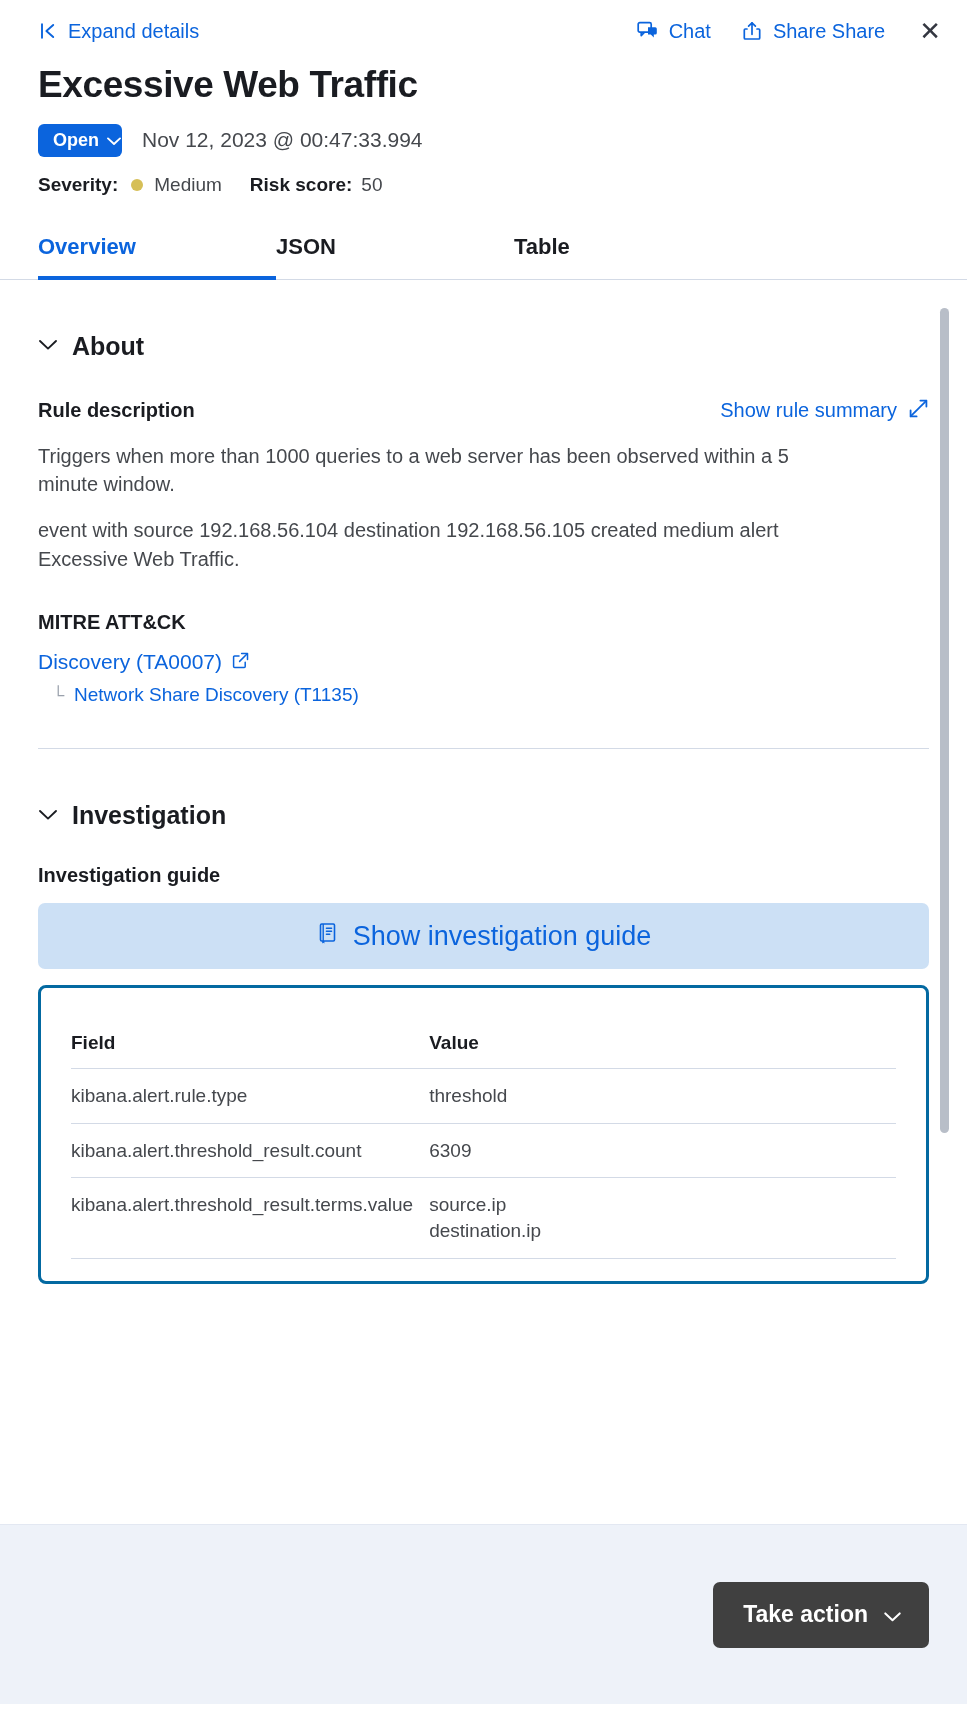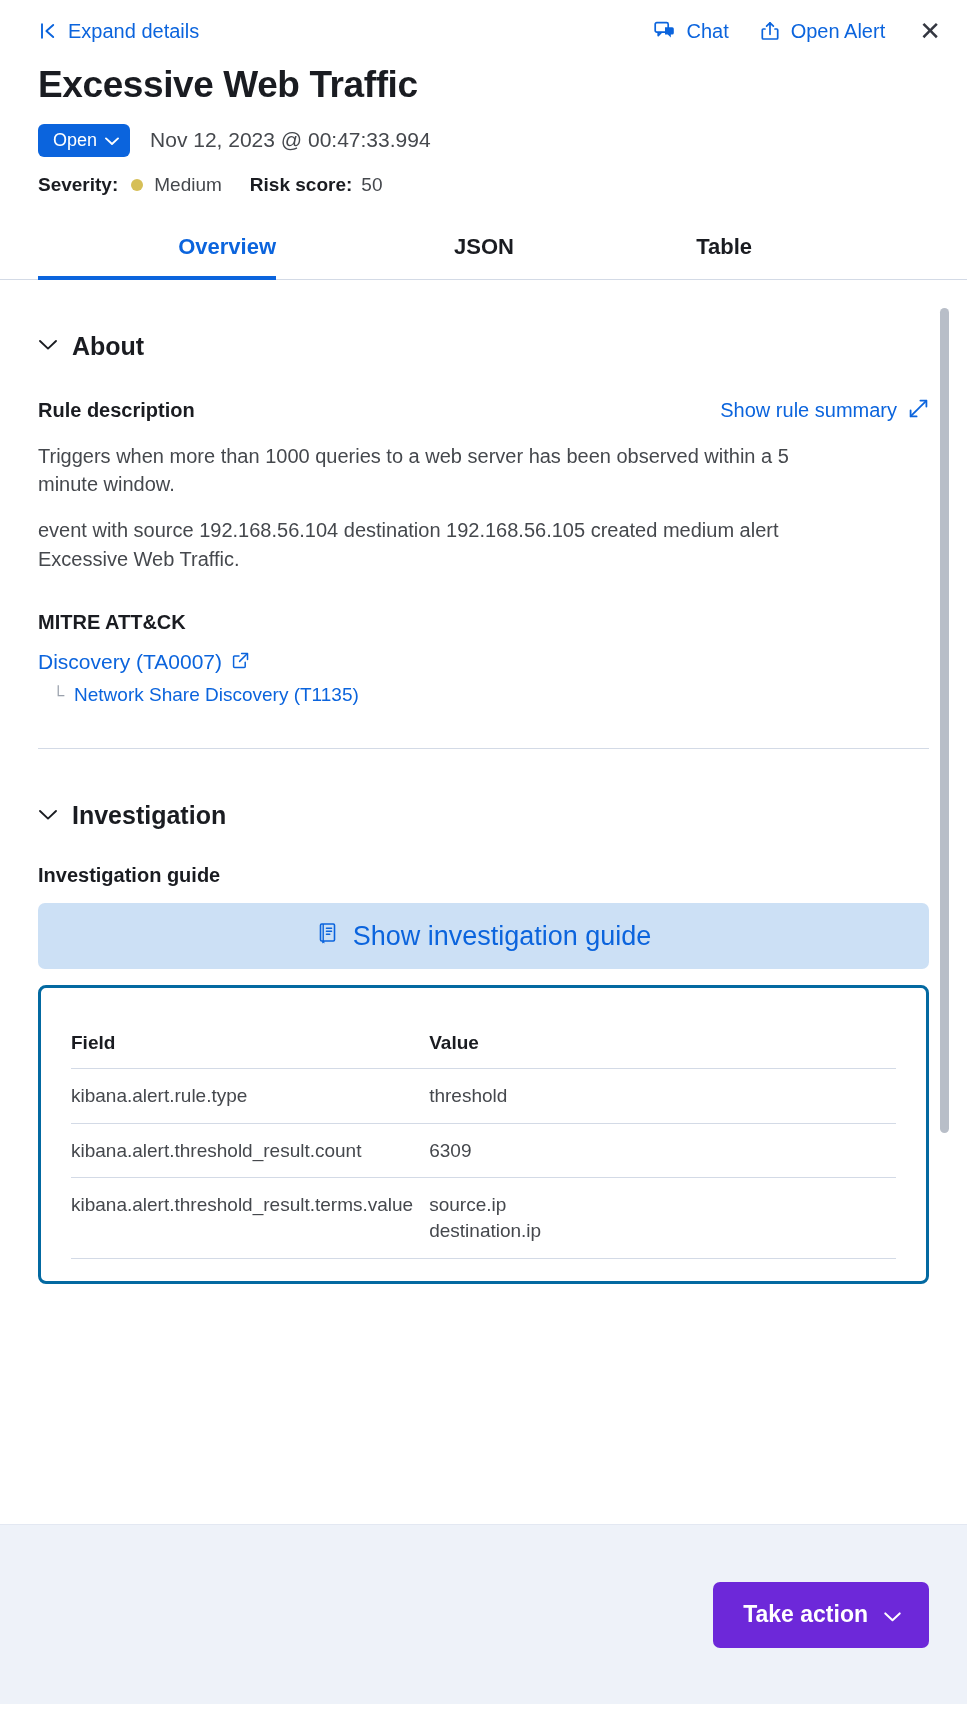--- a/index.html
+++ b/index.html
@@ -62,23 +62,23 @@
   .statusrow {
     display: flex;
     align-items: center;
     gap: 20px;
     margin-top: 17px;
   }
   .status-badge {
     background: #0b64dd;
     color: #ffffff;
     font-size: 18px;
-    font-weight: normal;
+    font-weight: bold;
     border-radius: 6px;
-    padding: 7px 11px 8px 15px;
+    padding: 7px 1px 8px 15px;
     display: flex;
     align-items: center;
     gap: 8px;
     cursor: pointer;
     line-height: 1;
   }
   .timestamp { font-size: 21px; color: #45484d; }
   .metarow {
     display: flex;
     align-items: center;
@@ -102,21 +102,21 @@
     padding: 0 38px;
     border-bottom: 1px solid #d3dae6;
     flex: 0 0 auto;
   }
   .tab {
     font-size: 22px;
     font-weight: bold;
     color: #1a1c21;
     padding: 12px 0 16px 0;
     width: 238px;
-    text-align: right;
+    text-align: left;
     cursor: pointer;
     border-bottom: 4px solid transparent;
     margin-bottom: -1px;
   }
   .tab.active { color: #0b64dd; border-bottom-color: #0b64dd; }
 
   
   .body {
     flex: 1 1 auto;
     position: relative;
@@ -255,21 +255,21 @@
     flex: 0 0 auto;
     background: #eef2f9;
     border-top: 1px solid #e3e8f2;
     height: 180px;
     display: flex;
     align-items: center;
     justify-content: flex-end;
     padding: 0 38px;
   }
   .take-action {
-    background: #6d28d9;
+    background: #404040;
     color: #ffffff;
     font-size: 23px;
     font-weight: bold;
     border: none;
     border-radius: 7px;
     padding: 19px 28px 20px 30px;
     display: flex;
     align-items: center;
     gap: 16px;
     cursor: pointer;
@@ -306,21 +306,21 @@
       </div>
 
       <div class="link-btn">
         <span class="ico">
           <svg width="22" height="22" viewBox="0 0 22 22" fill="none">
             <path d="M6 9 H4.3 a1 1 0 0 0 -1 1 v8 a1 1 0 0 0 1 1 h13.4 a1 1 0 0 0 1 -1 v-8 a1 1 0 0 0 -1 -1 H16" stroke="#0b64dd" stroke-width="1.7" stroke-linecap="round" fill="none"></path>
             <path d="M11 14.3 V2.9" stroke="#0b64dd" stroke-width="1.7" stroke-linecap="round"></path>
             <path d="M7.6 6.2 L11 2.8 L14.4 6.2" stroke="#0b64dd" stroke-width="1.7" stroke-linecap="round" stroke-linejoin="round" fill="none"></path>
           </svg>
         </span>
-        <span>Open Alert</span>
+        <span>Share Share</span>
       </div>
 
       <div class="close-x">✕</div>
     </div>
   </div>
 
   <div class="titleblock">
     <div class="alert-title">Excessive Web Traffic</div>
 
     <div class="statusrow">

